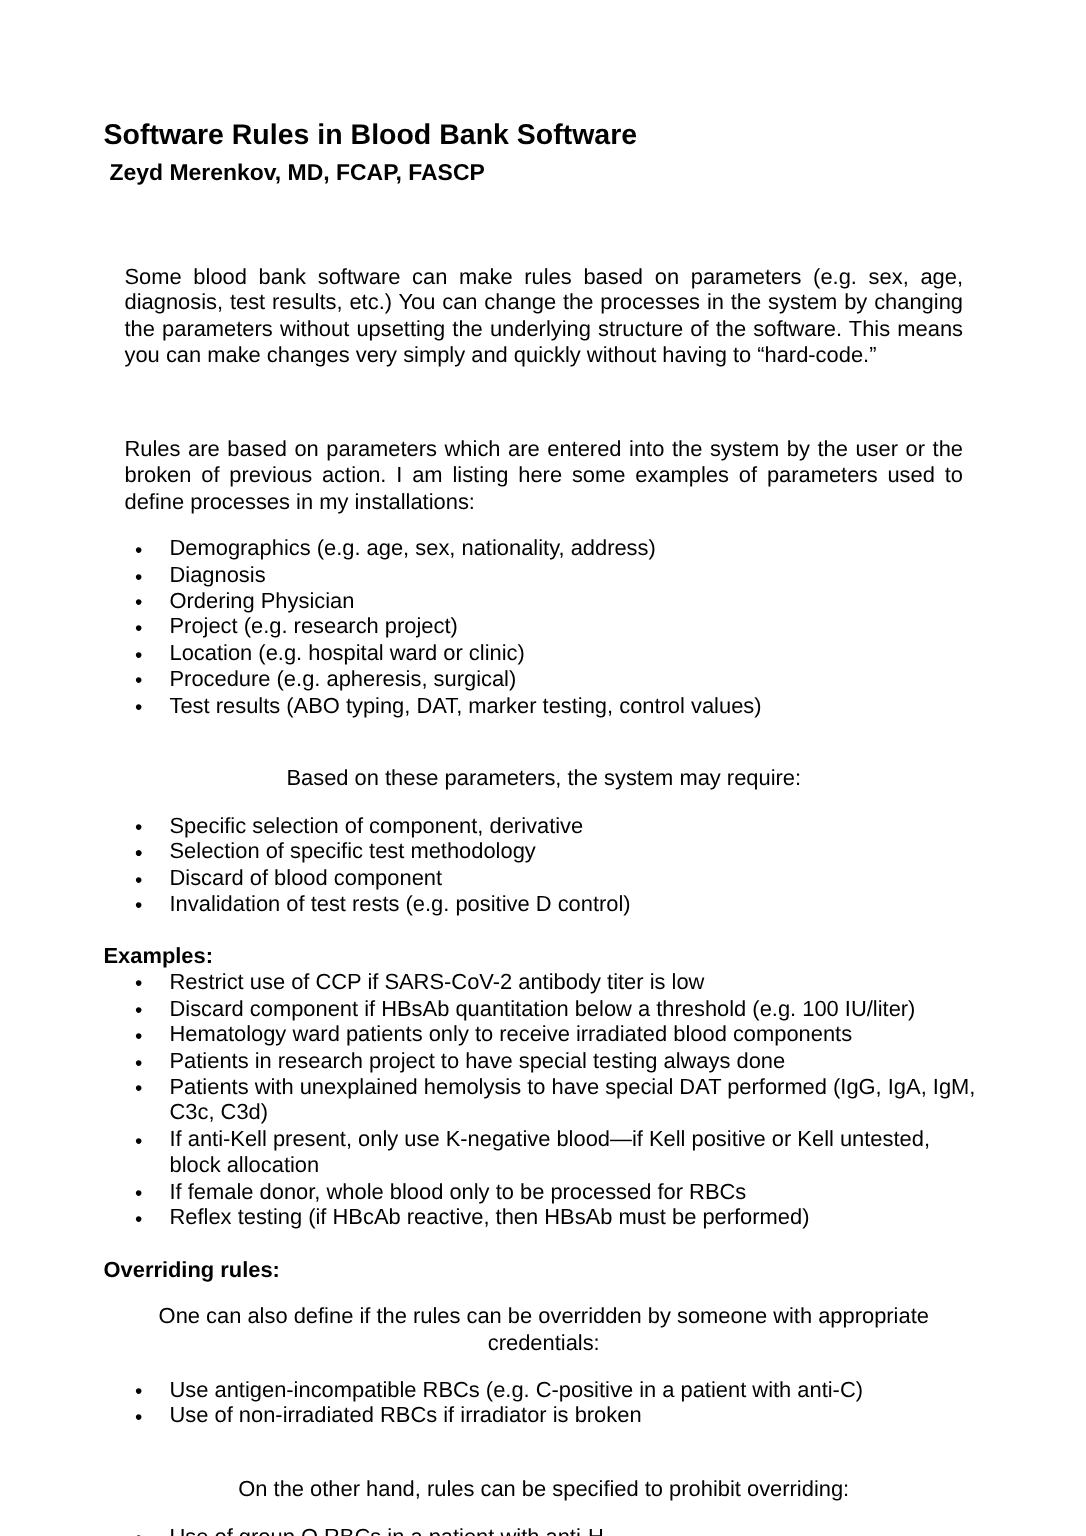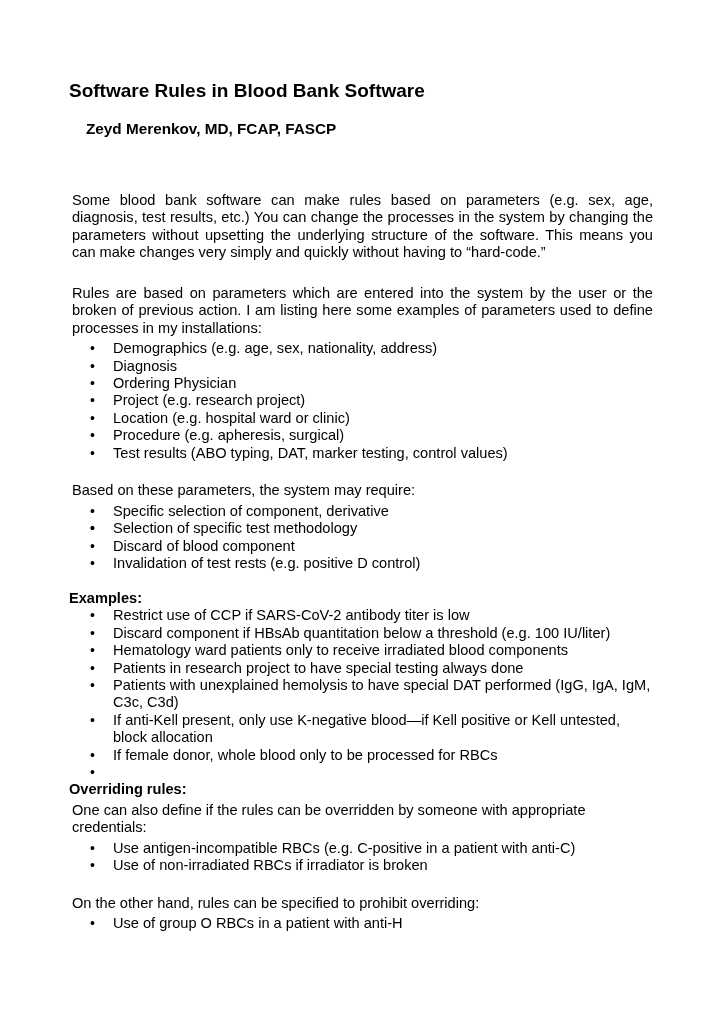--- a/index.html
+++ b/index.html
@@ -25,33 +25,33 @@
       font-size: 19px;
       font-weight: bold;
       line-height: 22px;
       margin: 0;
       white-space: nowrap;
     }
     .subtitle {
       font-size: 15.3px;
       font-weight: bold;
       line-height: 20px;
-      margin: 17px;
+      margin: 4px;
       white-space: nowrap;
     }
     .body-text {
       font-size: 14.6px;
       line-height: 17.4px;
     }
     p.para {
-      margin: 3px;
+      margin: 14px;
       text-align: justify;
     }
     p.para.left {
-      text-align: left;
+      text-align: center;
     }
     .gap-large { height: 33px; }
     .gap { height: 17.4px; }
     ul.bullets {
       list-style: none;
       margin: 0;
       padding: 0;
     }
     ul.bullets li {
       position: relative;
@@ -111,21 +111,21 @@
 
     <p class="section-heading">Examples:</p>
     <ul class="bullets">
       <li><span class="bullet">•</span><span>Restrict use of CCP if SARS-CoV-2 antibody titer is low</span></li>
       <li><span class="bullet">•</span><span>Discard component if HBsAb quantitation below a threshold (e.g. 100 IU/liter)</span></li>
       <li><span class="bullet">•</span><span>Hematology ward patients only to receive irradiated blood components</span></li>
       <li><span class="bullet">•</span><span>Patients in research project to have special testing always done</span></li>
       <li><span class="bullet">•</span><span>Patients with unexplained hemolysis to have special DAT performed (IgG, IgA, IgM, C3c, C3d)</span></li>
       <li><span class="bullet">•</span><span>If anti-Kell present, only use K-negative blood—if Kell positive or Kell untested, block allocation</span></li>
       <li><span class="bullet">•</span><span>If female donor, whole blood only to be processed for RBCs</span></li>
-      <li><span class="bullet">•</span></li>
+      <li><span class="bullet">•</span><span>Reflex testing (if HBcAb reactive, then HBsAb must be performed)</span></li>
     </ul>
 
     <div class="gap"></div>
 
     <p class="section-heading">Overriding rules:</p>
     <p class="para left">One can also define if the rules can be overridden by someone with appropriate credentials:</p>
     <ul class="bullets">
       <li><span class="bullet">•</span><span>Use antigen-incompatible RBCs (e.g. C-positive in a patient with anti-C)</span></li>
       <li><span class="bullet">•</span><span>Use of non-irradiated RBCs if irradiator is broken</span></li>
     </ul>

